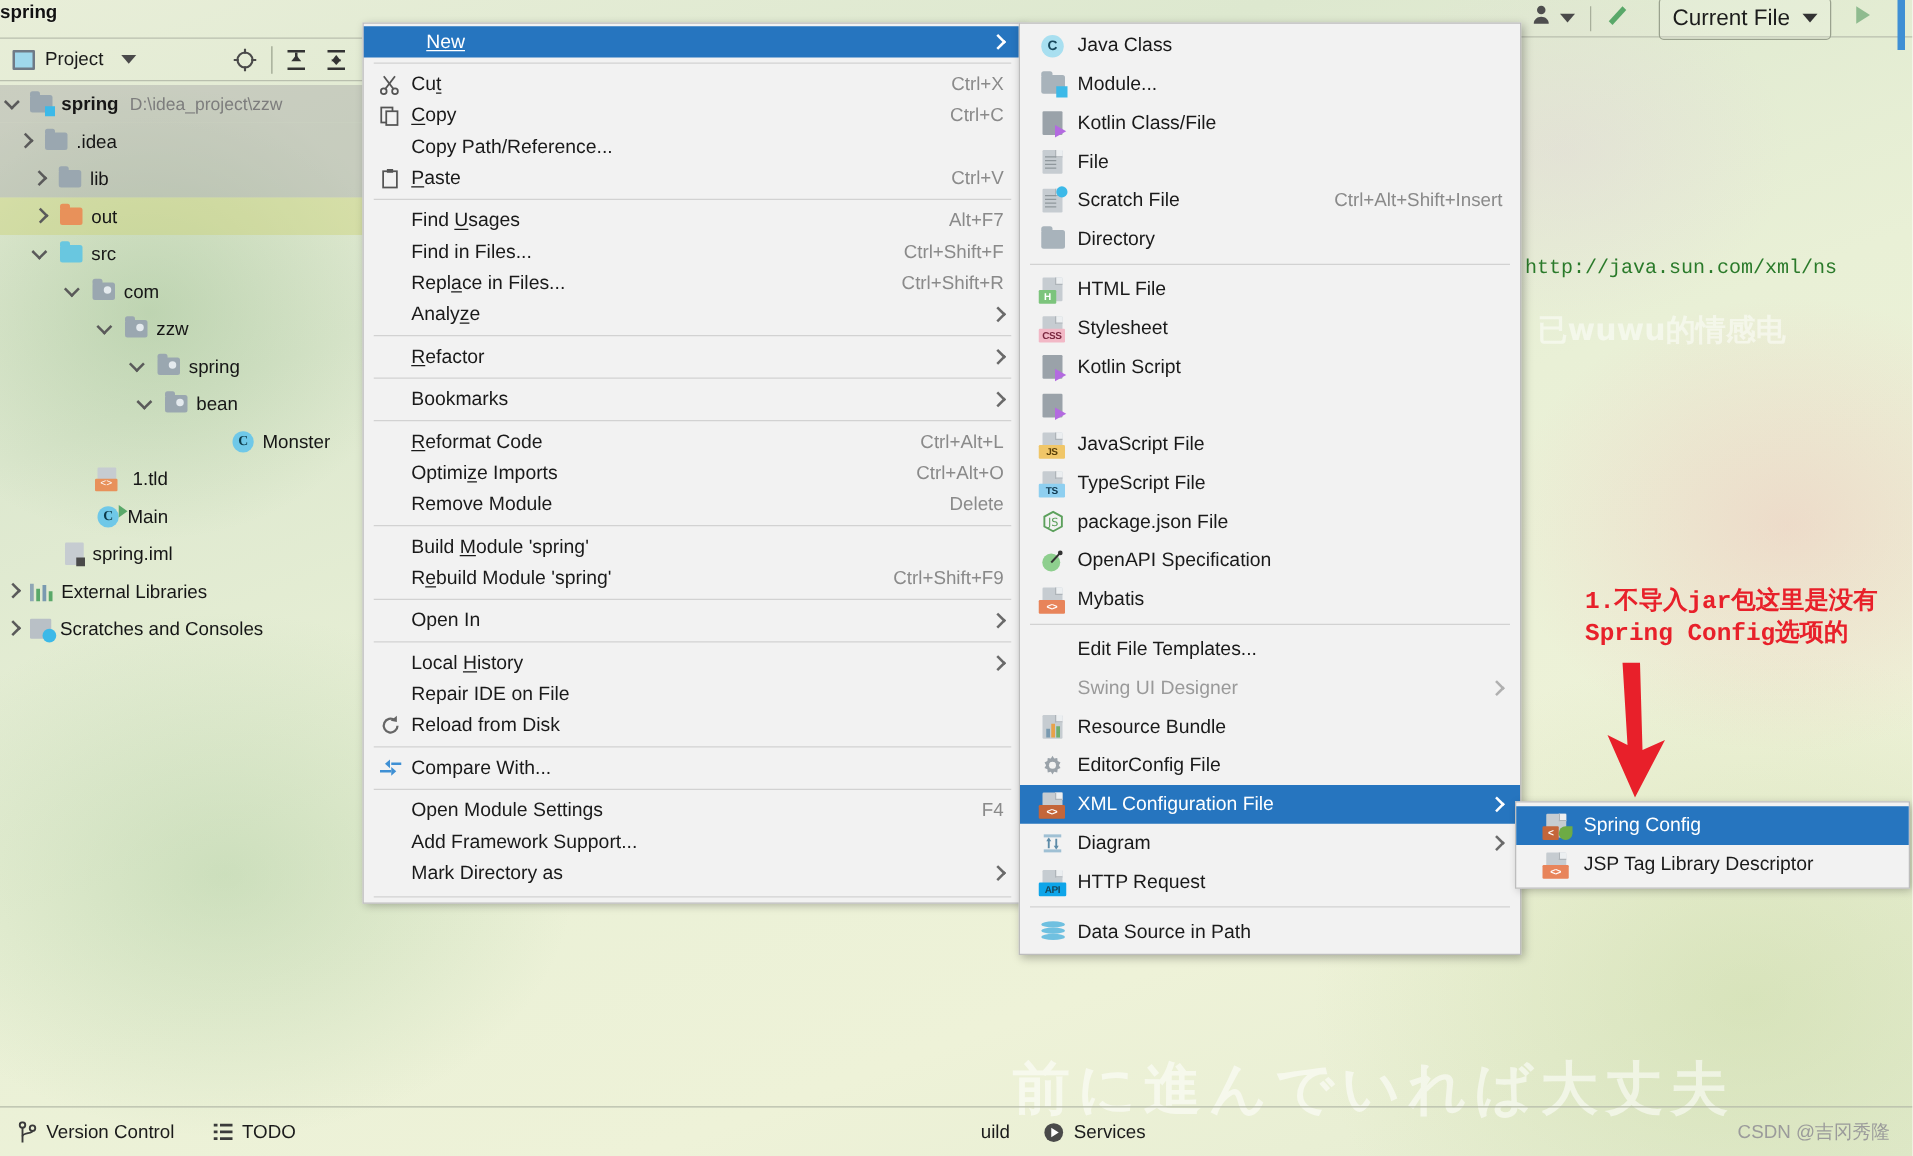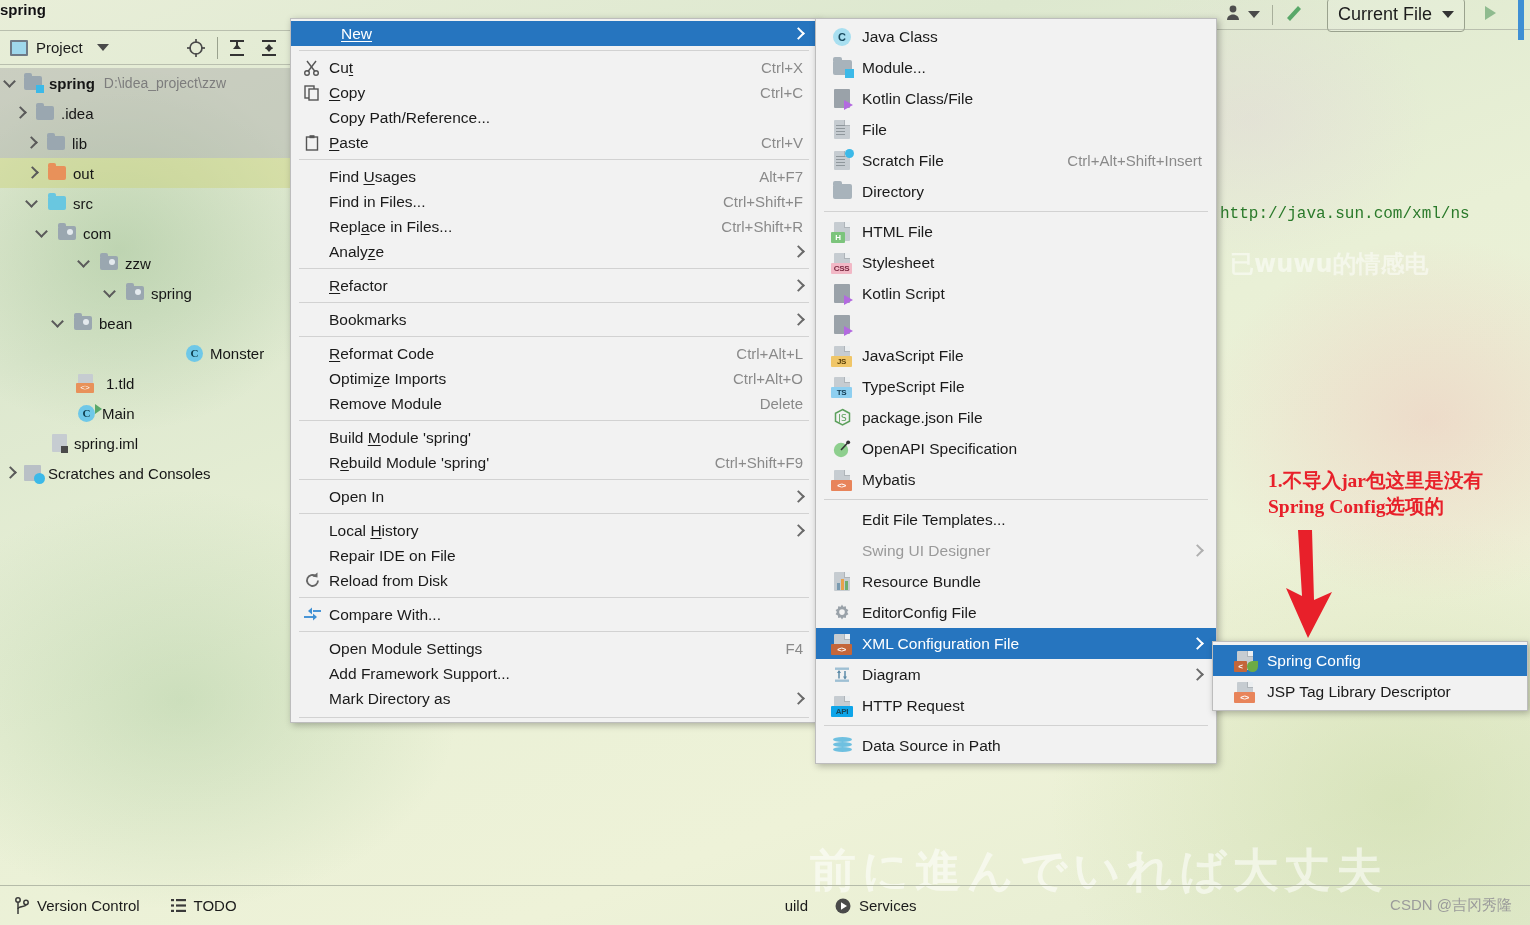--- a/index.html
+++ b/index.html
@@ -207,21 +207,21 @@
   .ic-kotlin { width:16px; height:19px; background:#9aa2a9; border-radius:1px; position:relative;}
   .ic-kotlin::after { content:""; position:absolute; right:-3px; bottom:-2px; width:0;height:0;
      border-left:9px solid #b36ae0; border-top:5px solid transparent; border-bottom:5px solid transparent;}
   .ic-db { width:19px; height:17px; position:relative; }
   .ic-db i { position:absolute; left:0; width:19px; height:5px; background:#6fc0e0; border-radius:50%; }
 
   
   #annotation {
     position:absolute; left:1268px; top:468px; width:250px;
     color:#e8202a; font-size:19.5px; font-weight:bold; line-height:26px;
-    font-family:Liberation Serif, serif; text-align:left;
+    font-family:Liberation Mono, monospace; text-align:left;
   }
   #arrow-red {
     position:absolute; left:1280px; top:530px; width:70px; height:110px;
   }
   
   #editor-code {
     position:absolute; left:1220px; top:205px; font-size:16px; color:#2a7a2a;
     font-family:"Liberation Mono", monospace; white-space:nowrap;
   }
   #editor-ghost {
@@ -313,42 +313,42 @@
       <span>out</span>
     </div>
 
     <div class="tree-row" style="padding-left:26px">
       <span class="arrow d"></span>
       <span style="width:10px"></span>
       <span class="folder cyan"></span>
       <span>src</span>
     </div>
 
-    <div class="tree-row" style="padding-left:36px">
+    <div class="tree-row" style="padding-left:52px">
       <span class="arrow d"></span>
       <span style="width:10px"></span>
       <span class="folder pkg"></span>
       <span>com</span>
     </div>
 
     <div class="tree-row" style="padding-left:78px">
       <span class="arrow d"></span>
       <span style="width:10px"></span>
       <span class="folder pkg"></span>
       <span>zzw</span>
     </div>
 
     <div class="tree-row" style="padding-left:104px">
       <span class="arrow d"></span>
       <span style="width:10px"></span>
       <span class="folder pkg"></span>
       <span>spring</span>
     </div>
 
-    <div class="tree-row" style="padding-left:52px">
+    <div class="tree-row" style="padding-left:110px">
       <span class="arrow d"></span>
       <span style="width:10px"></span>
       <span class="folder pkg"></span>
       <span>bean</span>
     </div>
 
     <div class="tree-row" style="padding-left:186px">
       <span class="cls-icon">C</span>
       <span>Monster</span>
     </div>
@@ -364,20 +364,31 @@
     <div class="tree-row" style="padding-left:78px">
       <span class="cls-icon run">C</span>
       <span>Main</span>
     </div>
 
     <div class="tree-row" style="padding-left:52px">
       <span class="file-icon iml"></span>
       <span>spring.iml</span>
     </div>
 
+    <div class="tree-row" style="padding-left:4px">
+      <span class="arrow r"></span>
+      <span style="width:8px"></span>
+      <span class="lib-icon">
+        <i style="height:14px;background:#8fa6b5"></i>
+          <i style="height:10px;background:#59a869"></i>
+          <i style="height:13px;background:#7a9ab0"></i>
+          <i style="height:8px;background:#59a869"></i>
+      </span>
+      <span>External Libraries</span>
+    </div>
 
     <div class="tree-row" style="padding-left:4px">
       <span class="arrow r"></span>
       <span style="width:8px"></span>
       <span class="scratch-icon"></span>
       <span>Scratches and Consoles</span>
     </div>
   </div>
 </div>
 

